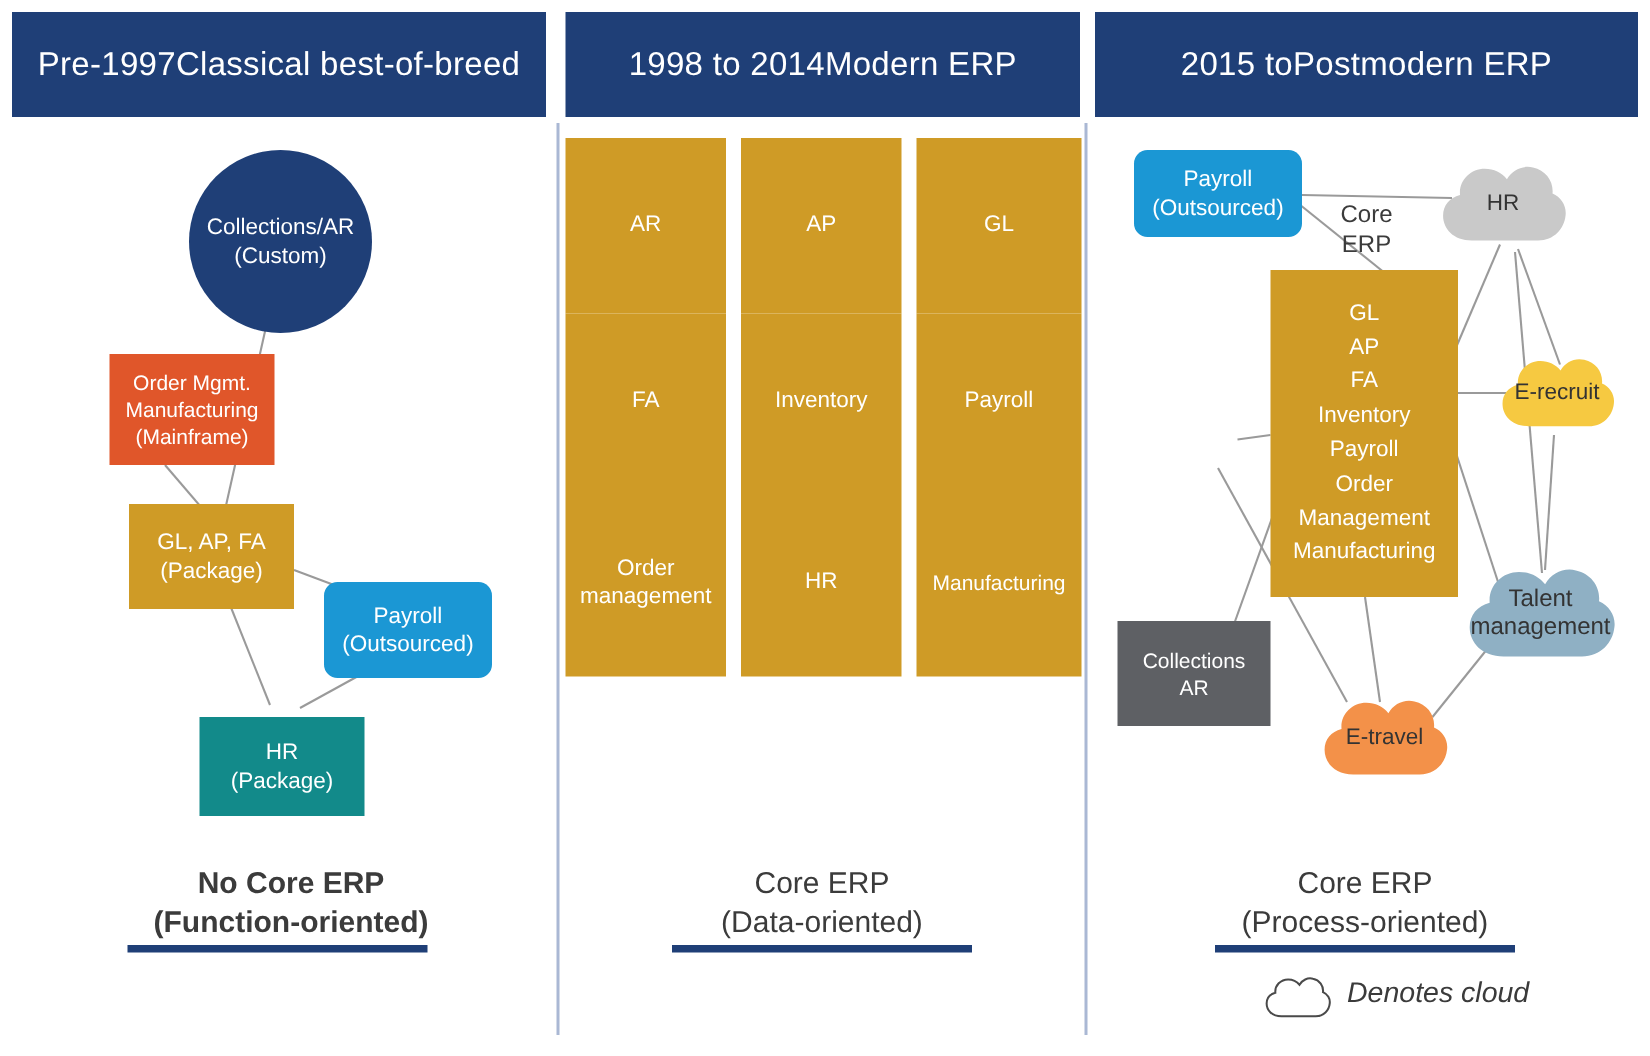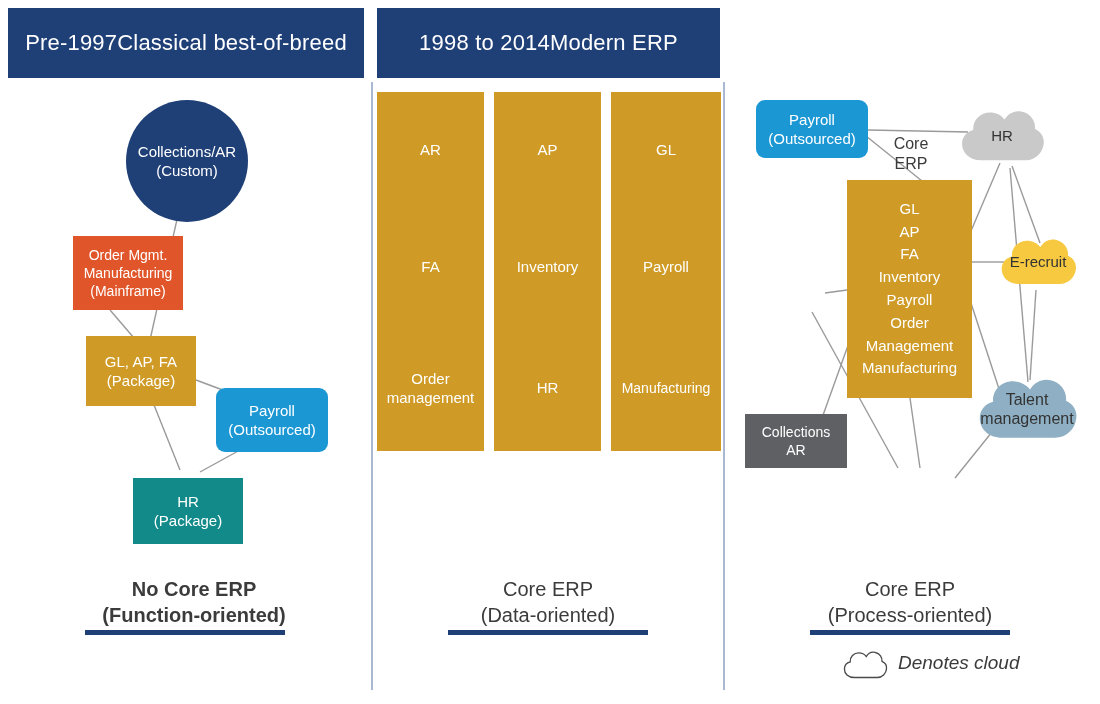--- a/index.html
+++ b/index.html
@@ -147,20 +147,24 @@
   <div class="col-header" style="left:8px; top:8px; width:356px; height:70px;">
     <span class="ln">Pre-1997</span>
     <span class="ln">Classical best-of-breed</span>
   </div>
 
   <div class="col-header" style="left:377px; top:8px; width:343px; height:70px;">
     <span class="ln">1998 to 2014</span>
     <span class="ln">Modern ERP</span>
   </div>
 
+  <div class="col-header" style="left:730px; top:8px; width:362px; height:70px;">
+    <span class="ln">2015 to</span>
+    <span class="ln">Postmodern ERP</span>
+  </div>
 
   <div class="divider" style="left:371px; top:82px; height:608px;"></div>
   <div class="divider" style="left:723px; top:82px; height:608px;"></div>
 
   <svg class="lines" viewBox="0 0 1100 704">
 
     <line x1="178" y1="215" x2="150" y2="340"></line>
     <line x1="110" y1="310" x2="140" y2="345"></line>
     <line x1="150" y1="395" x2="180" y2="470"></line>
     <line x1="196" y1="380" x2="228" y2="392"></line>
@@ -245,21 +249,21 @@
     <span class="ln">GL</span>
     <span class="ln">AP</span>
     <span class="ln">FA</span>
     <span class="ln">Inventory</span>
     <span class="ln">Payroll</span>
     <span class="ln">Order</span>
     <span class="ln">Management</span>
     <span class="ln">Manufacturing</span>
   </div>
 
-  <div class="node sharp" style="left:745px; top:414px; width:102px; height:54px; background:#5e6064; font-size:14px;">
+  <div class="node sharp" style="left:745px; top:414px; width:102px; height:70px; background:#5e6064; font-size:14px;">
     <span class="ln">Collections</span>
     <span class="ln">AR</span>
   </div>
 
   <div class="cloud" style="left:958px; top:103px; width:88px; height:66px;">
     <svg width="88" height="66" viewBox="0 0 100 76">
       <path fill="#c9c9c9" d="M26,66 C12,66 4,57 4,47 C4,39 9,33 17,31 C16,20 25,11 36,11 C43,11 49,14 53,19 C57,12 65,8 73,10 C83,12 89,21 88,30 C95,33 99,40 98,47 C97,57 89,66 77,66 Z"></path>
     </svg>
     <div class="cloud-label">
       <span class="ln">HR</span>
@@ -279,20 +283,28 @@
   <div class="cloud" style="left:975px; top:370px; width:104px; height:78px;">
     <svg width="104" height="78" viewBox="0 0 100 76">
       <path fill="#8fb0c4" d="M26,66 C12,66 4,57 4,47 C4,39 9,33 17,31 C16,20 25,11 36,11 C43,11 49,14 53,19 C57,12 65,8 73,10 C83,12 89,21 88,30 C95,33 99,40 98,47 C97,57 89,66 77,66 Z"></path>
     </svg>
     <div class="cloud-label" style="font-size:16px;">
       <span class="ln">Talent</span>
       <span class="ln">management</span>
     </div>
   </div>
 
+  <div class="cloud" style="left:878px; top:459px; width:90px; height:66px;">
+    <svg width="90" height="66" viewBox="0 0 100 76">
+      <path fill="#f39149" d="M26,66 C12,66 4,57 4,47 C4,39 9,33 17,31 C16,20 25,11 36,11 C43,11 49,14 53,19 C57,12 65,8 73,10 C83,12 89,21 88,30 C95,33 99,40 98,47 C97,57 89,66 77,66 Z"></path>
+    </svg>
+    <div class="cloud-label">
+      <span class="ln">E-travel</span>
+    </div>
+  </div>
 
   <div class="caption" style="left:34px; top:576px; width:320px;font-weight:bold;">
     <span class="ln">No Core ERP</span>
     <span class="ln">(Function-oriented)</span>
   </div>
   <div class="rule" style="left:85px; top:630px; width:200px;"></div>
 
   <div class="caption" style="left:388px; top:576px; width:320px;">
     <span class="ln">Core ERP</span>
     <span class="ln">(Data-oriented)</span>

